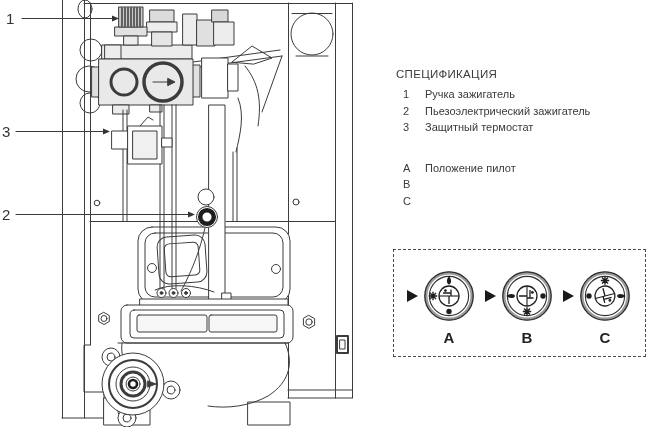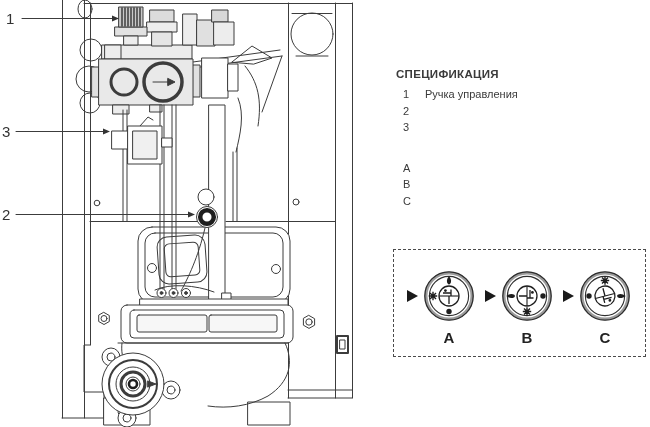--- a/index.html
+++ b/index.html
@@ -4,21 +4,21 @@
 <style>
   html,body{margin:0;padding:0;background:#fff;}
   .screen{
     position:relative;width:650px;height:427px;background:#fff;overflow:hidden;
     font-family:"Liberation Sans", sans-serif;color:#3a3a3a;
   }
   svg text{font-family:"Liberation Sans", sans-serif;}
   .diagram-svg{position:absolute;left:0;top:0;}
   
   .spec{position:absolute;left:396px;top:68px;width:250px;font-size:11px;color:#3a3a3a;}
-  .spec-title{font-size:11.5px;letter-spacing:.3px;margin-bottom:6px;font-weight:bold;}
+  .spec-title{font-size:11.5px;letter-spacing:.3px;margin-bottom:6px;}
   .spec-row{display:flex;line-height:16.5px;}
   .spec-row .num{width:29px;padding-left:7px;box-sizing:border-box;flex:0 0 auto;}
   .spec-gap{height:24px;}
   
   .knob-box{
     position:absolute;left:393px;top:249px;width:253px;height:108px;
     border:1px dashed #4a4a4a;box-sizing:border-box;background:#fff;
   }
   .knob-unit{position:absolute;top:15px;width:78px;text-align:center;}
   .knob-unit .knob-label{margin-top:-2px;padding-left:12px;font-size:15px;font-weight:700;color:#222;}
@@ -197,33 +197,36 @@
         <polygon points="188,211.5 195,214.5 188,217.5"></polygon>
       </g>
     </g>
   </svg>
 
   <div class="spec">
     <div class="spec-title">СПЕЦИФИКАЦИЯ</div>
 
     <div class="spec-row">
       <span class="num">1</span>
-      <span>Ручка управления</span>
+      <span>Ручка зажигатель</span>
     </div>
     <div class="spec-row">
       <span class="num">2</span>
+      <span>Пьезоэлектрический зажигатель</span>
     </div>
     <div class="spec-row">
       <span class="num">3</span>
+      <span>Защитный термостат</span>
     </div>
 
     <div class="spec-gap"></div>
 
     <div class="spec-row">
       <span class="num">A</span>
+      <span>Положение пилот</span>
     </div>
     <div class="spec-row">
       <span class="num">B</span>
     </div>
     <div class="spec-row">
       <span class="num">C</span>
     </div>
   </div>
 
   <svg width="0" height="0" style="position:absolute">

